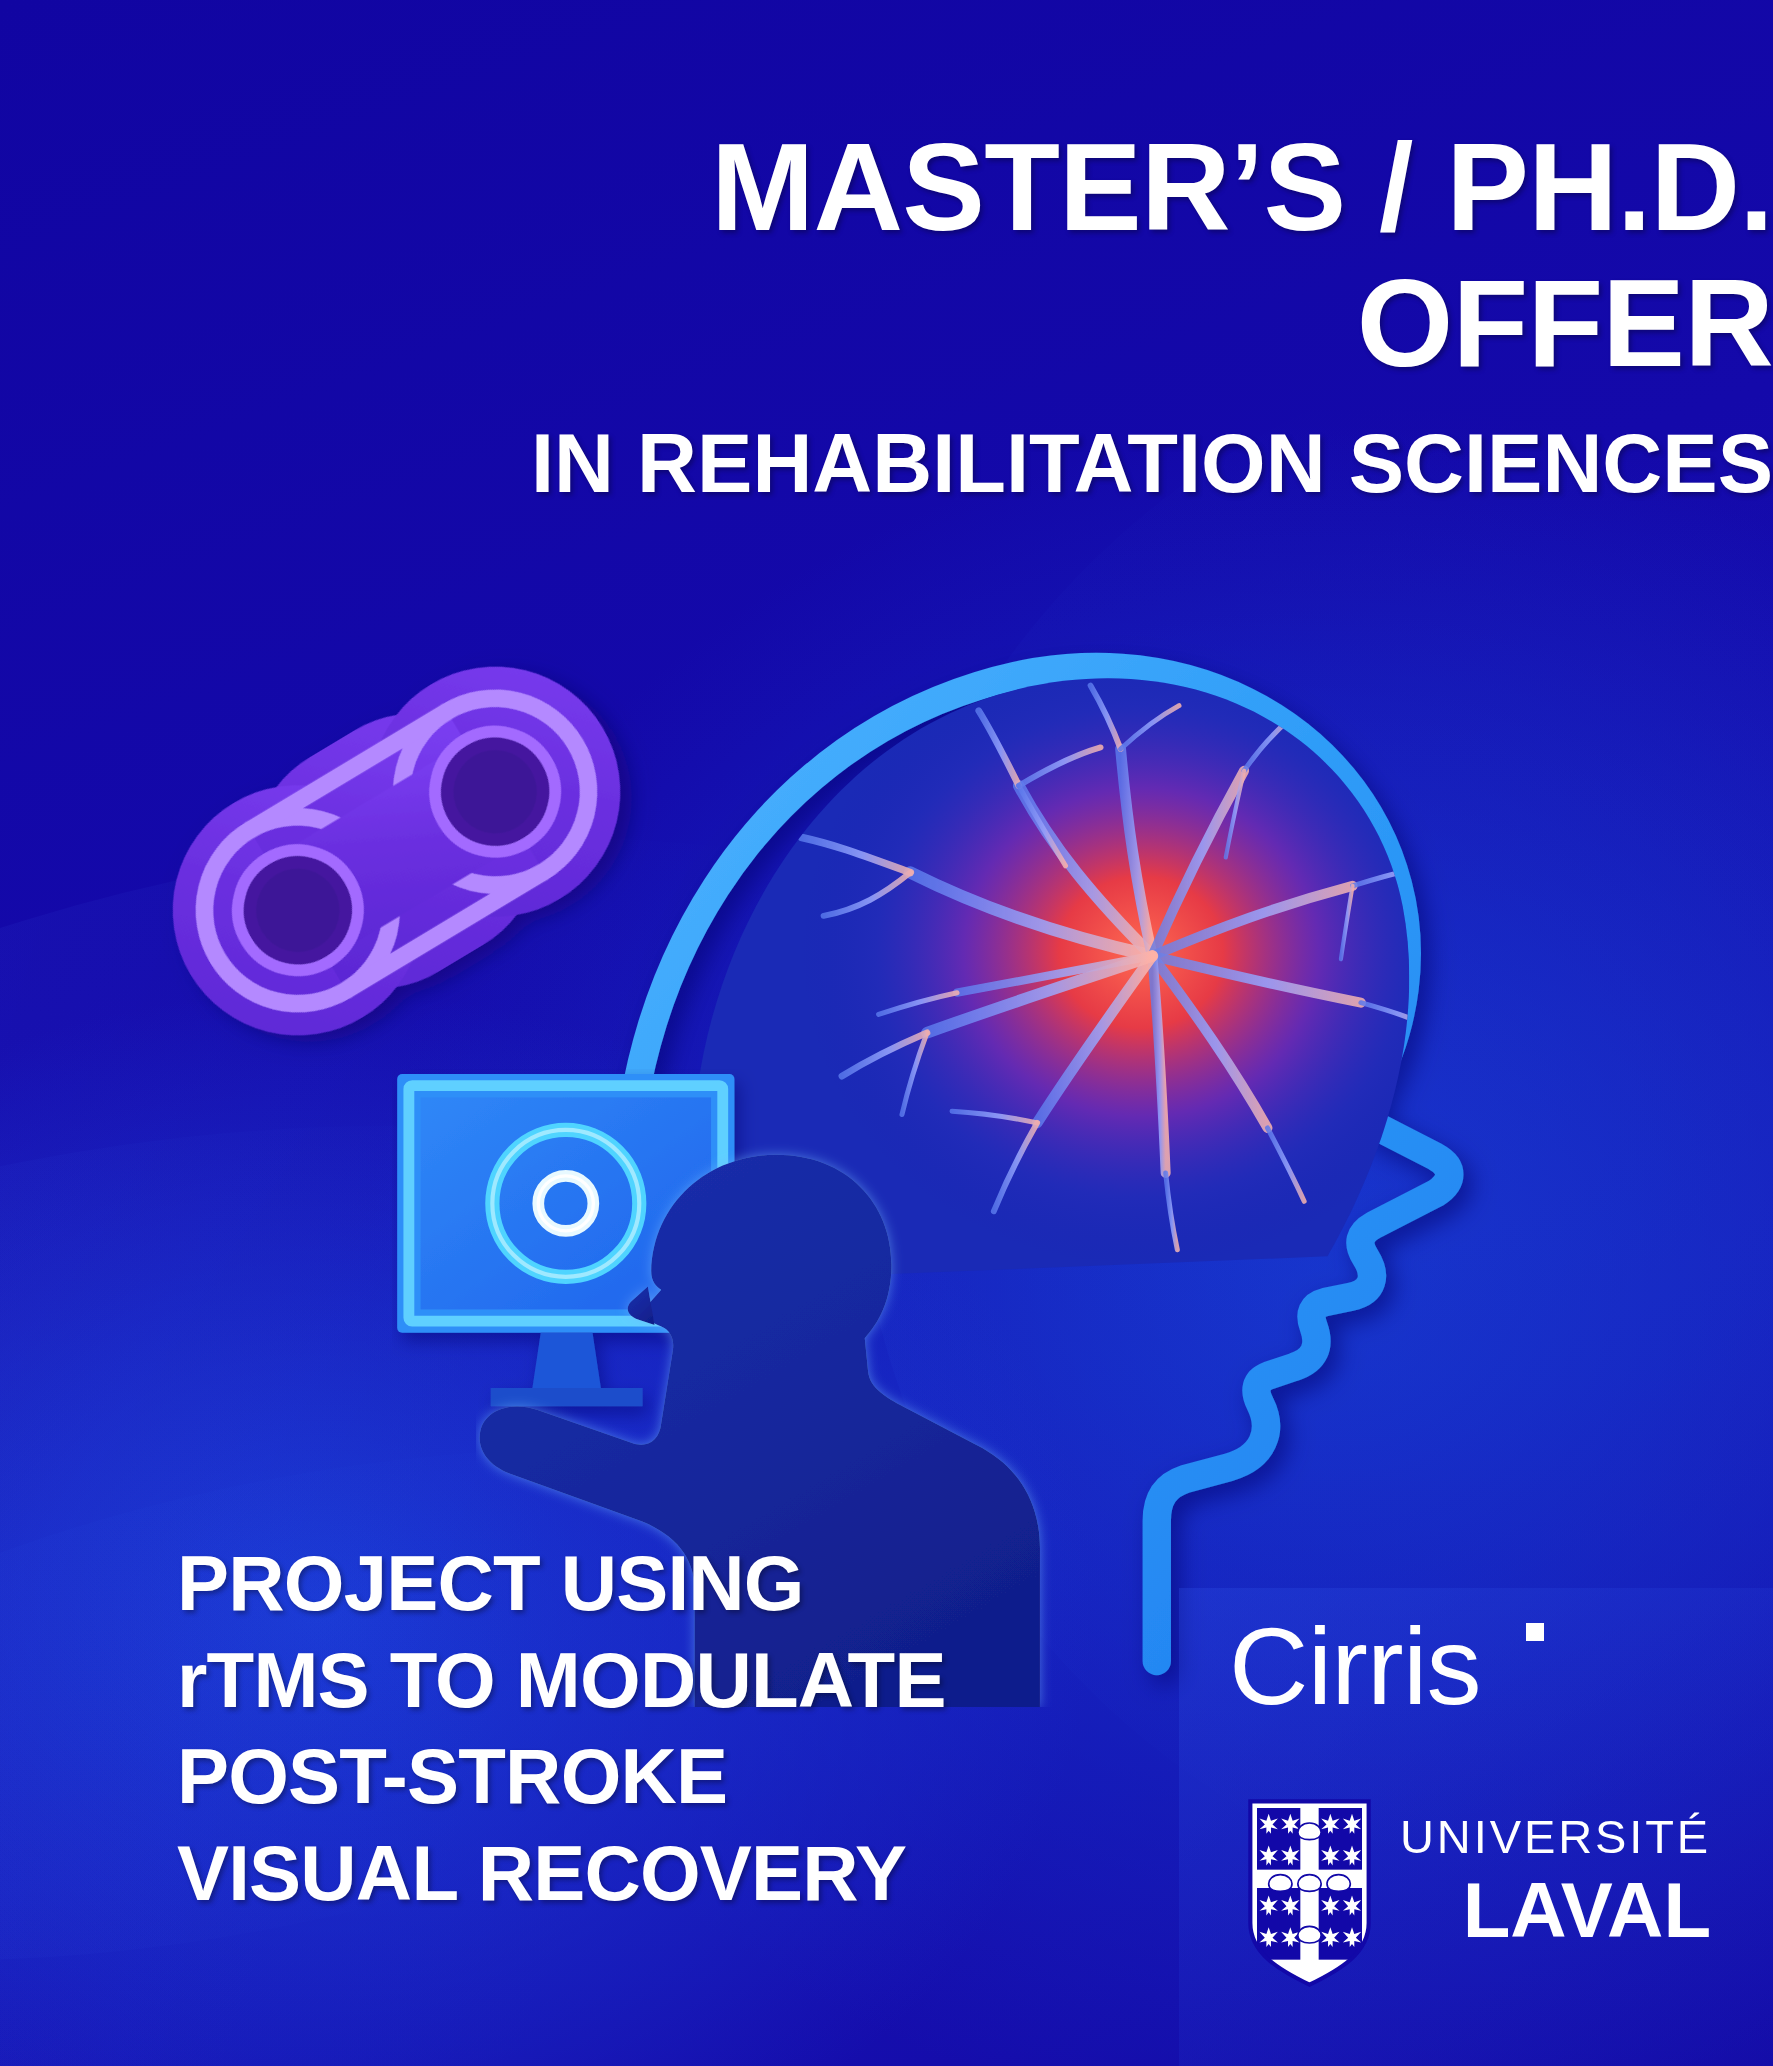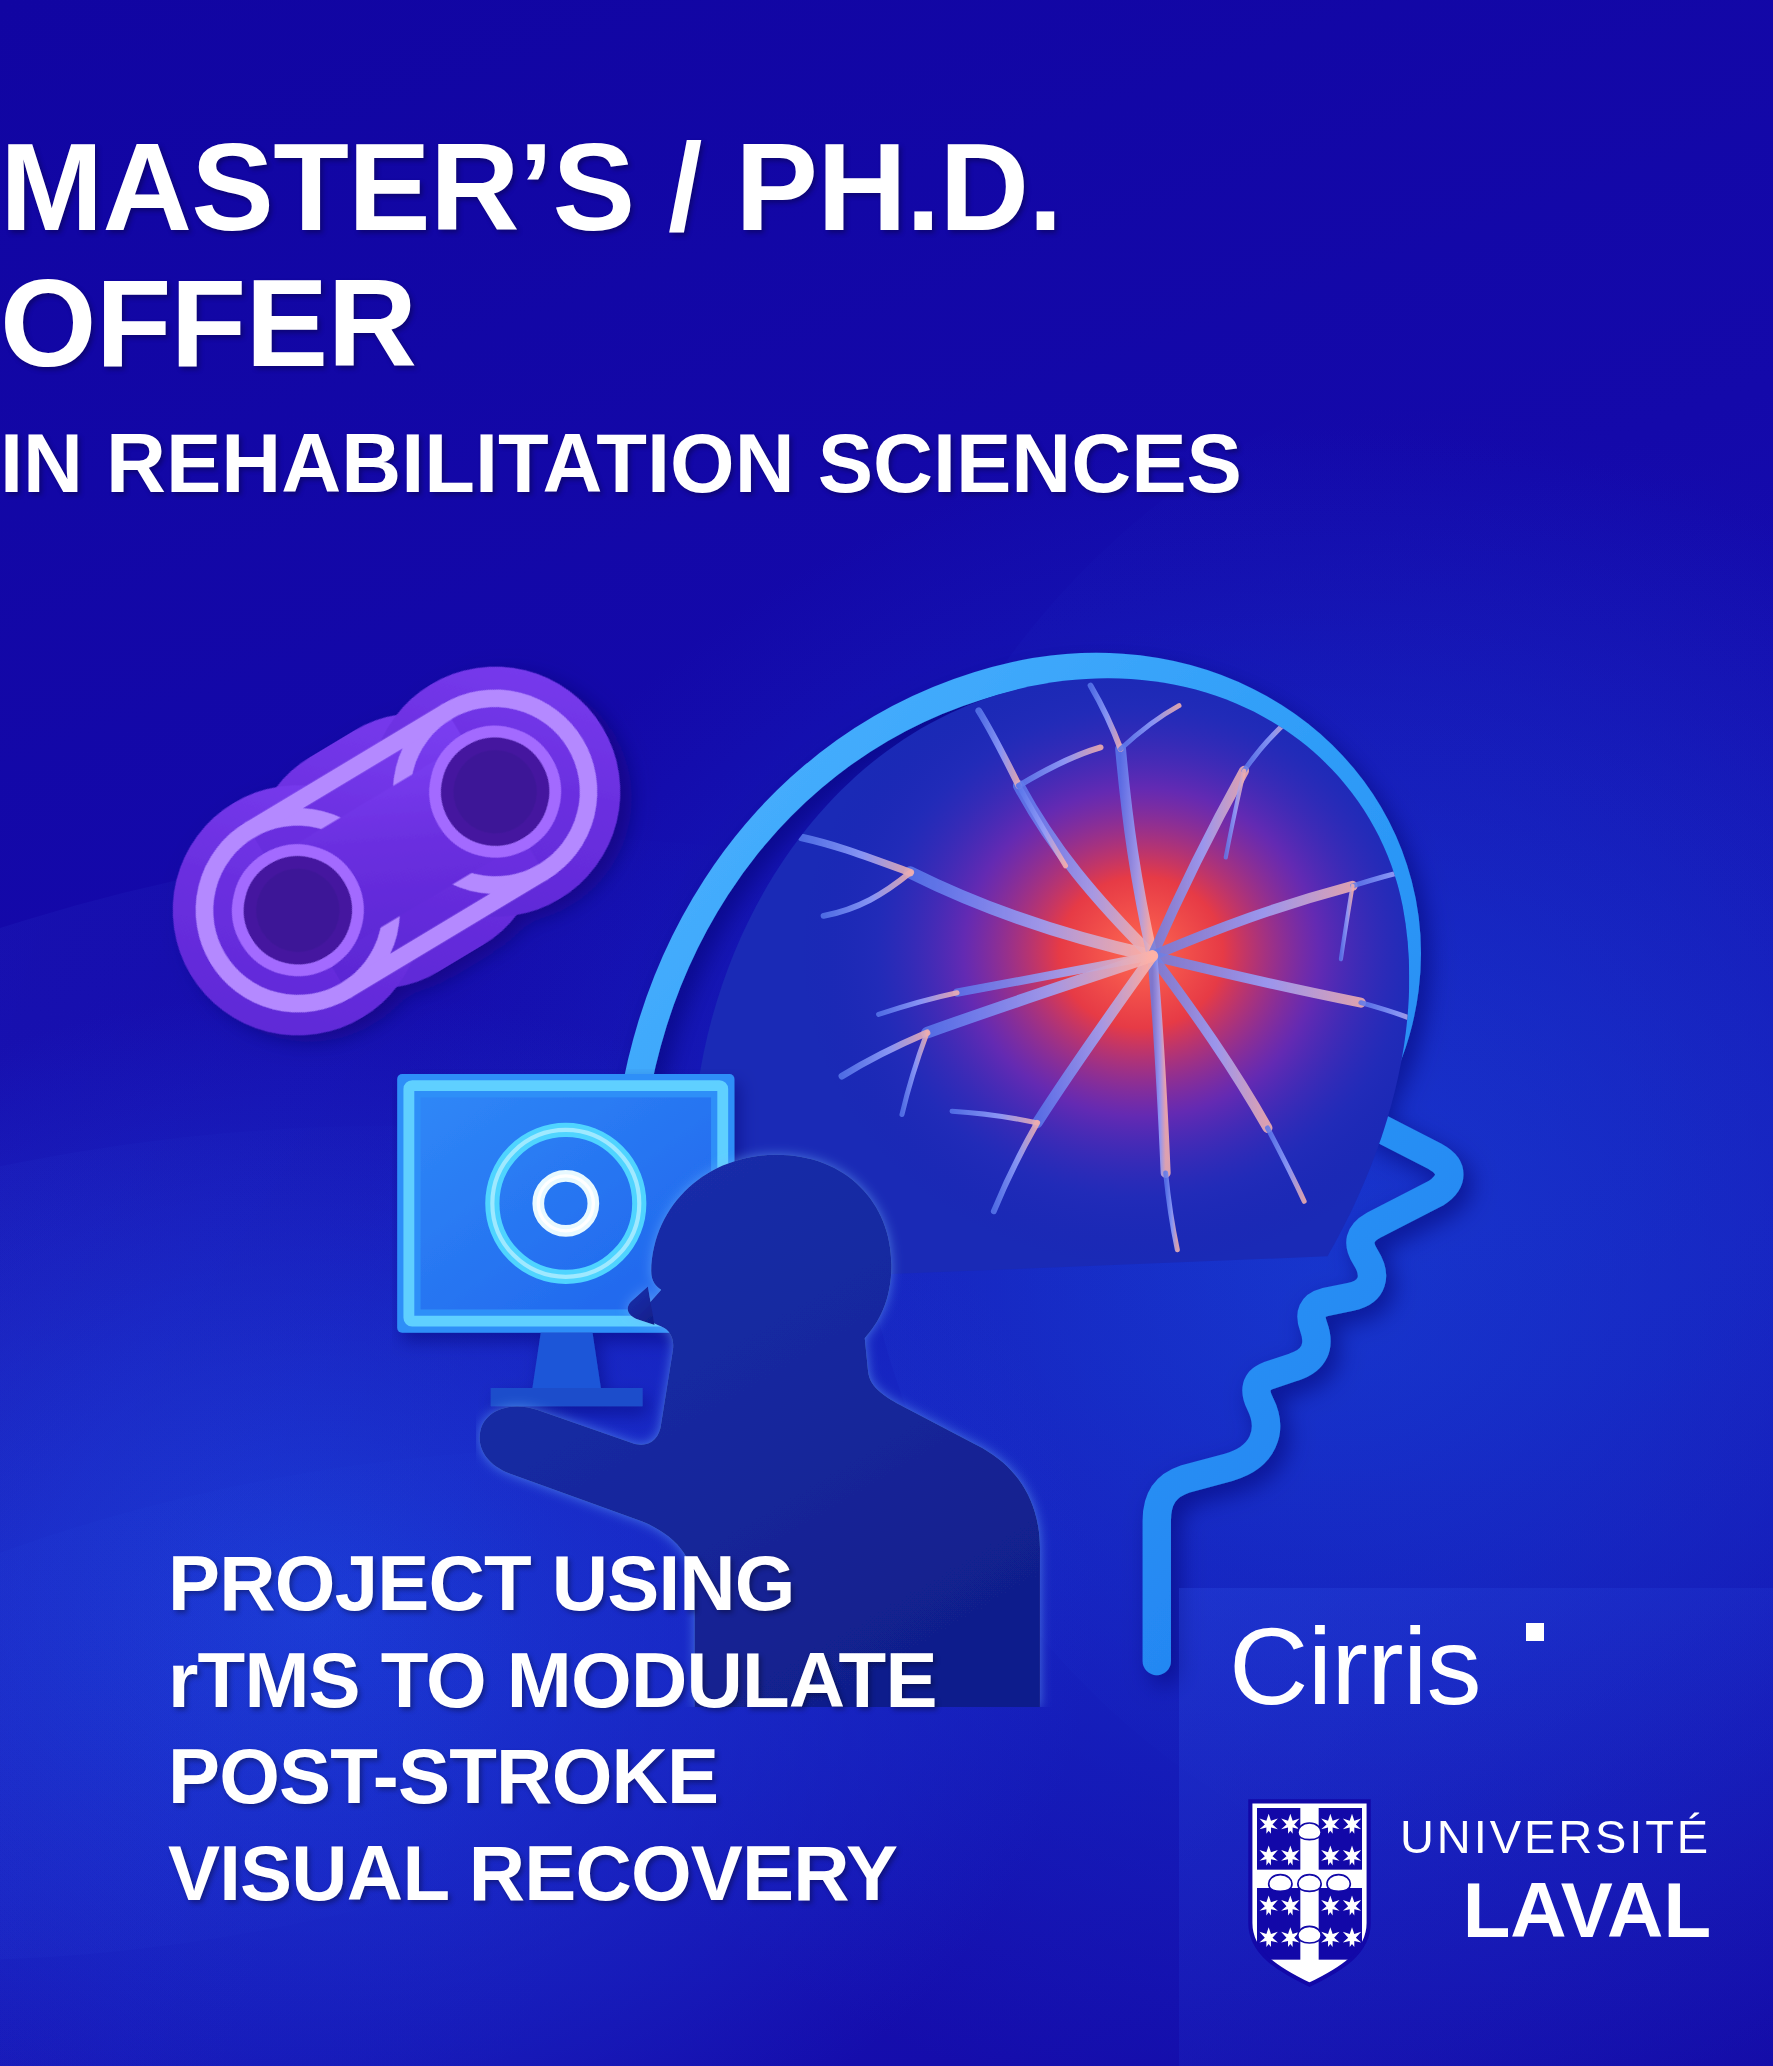--- a/index.html
+++ b/index.html
@@ -64,21 +64,21 @@
   .monitor { position:absolute; left:392px; top:1069px; width:376px; height:384px; }
   .monitor svg { width:100%; height:100%; display:block; }
 
   
   .person { position:absolute; left:476px; top:1123px; width:584px; height:584px; }
   .person svg { width:100%; height:100%; display:block; }
 
   
   .title-block {
     position:absolute; left:0; right:0; top:125px;
-    text-align:left;
+    text-align:right;
     color:#ffffff;
   }
   .title-line1, .title-line2 {
     font-weight:800;
     font-size:124px;
     line-height:1.0;
     letter-spacing:-0.8px;
     text-shadow:2.5px 3.3px 5px rgba(0,0,0,.30);
     font-stretch:condensed;
   }
@@ -87,21 +87,21 @@
     margin-top:37px;
     font-weight:800;
     font-size:83px;
     line-height:1.0;
     letter-spacing:0px;
     text-shadow:2.5px 3.3px 5px rgba(0,0,0,.30);
   }
 
   .project-block {
     position:absolute;
-    left:168px;
+    left:177px;
     top:1535px;
     width:985px;
     color:#ffffff;
     font-weight:800;
     font-size:78px;
     line-height:1.24;
     letter-spacing:-0.8px;
     text-shadow:2.5px 3.3px 5.8px rgba(0,0,0,.32);
   }
   .project-block .pl { display:block; white-space:nowrap; }

